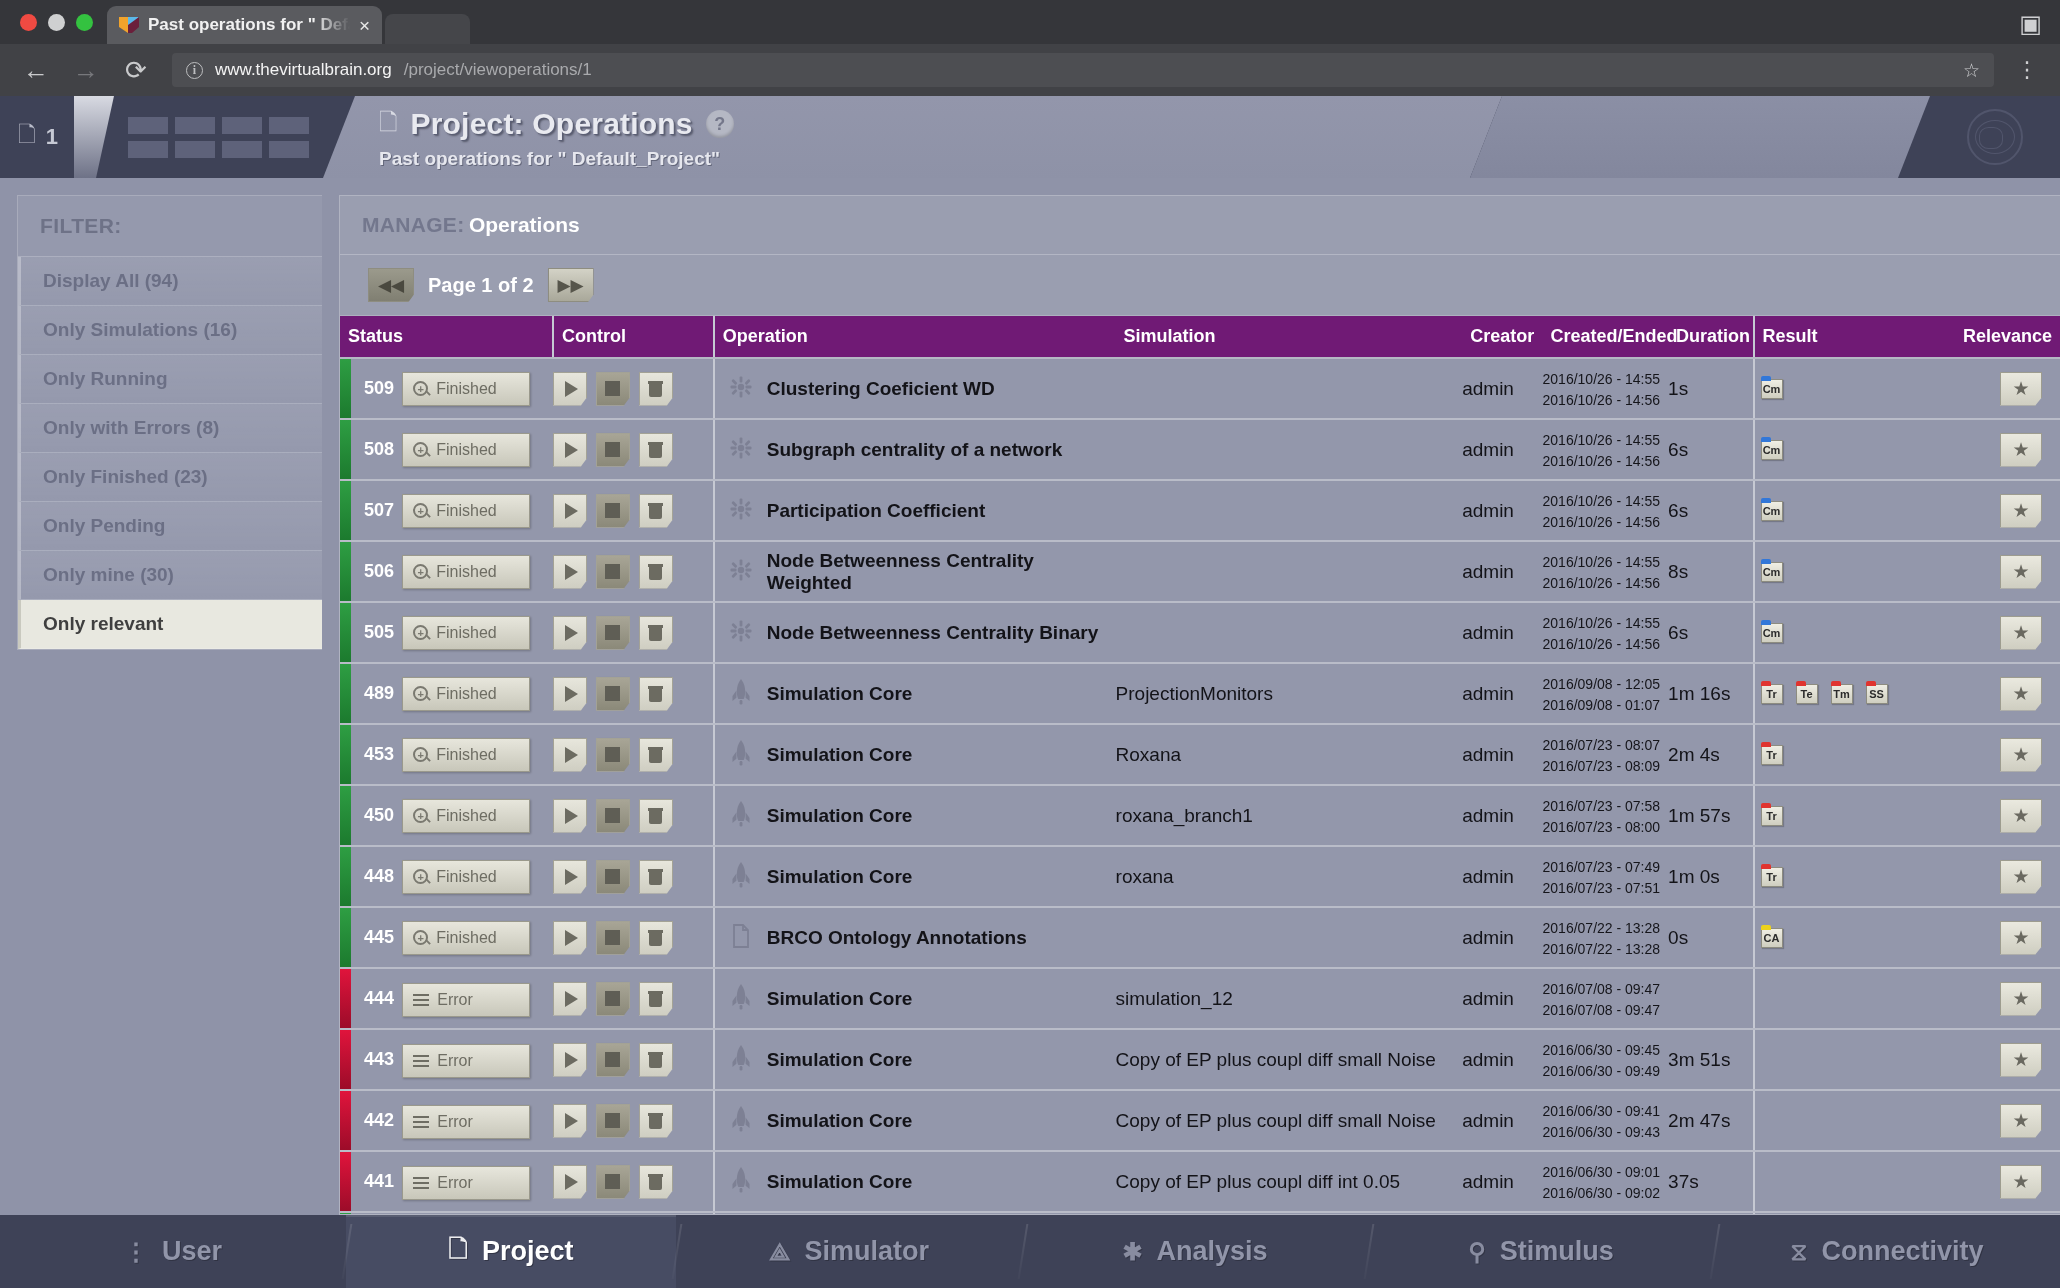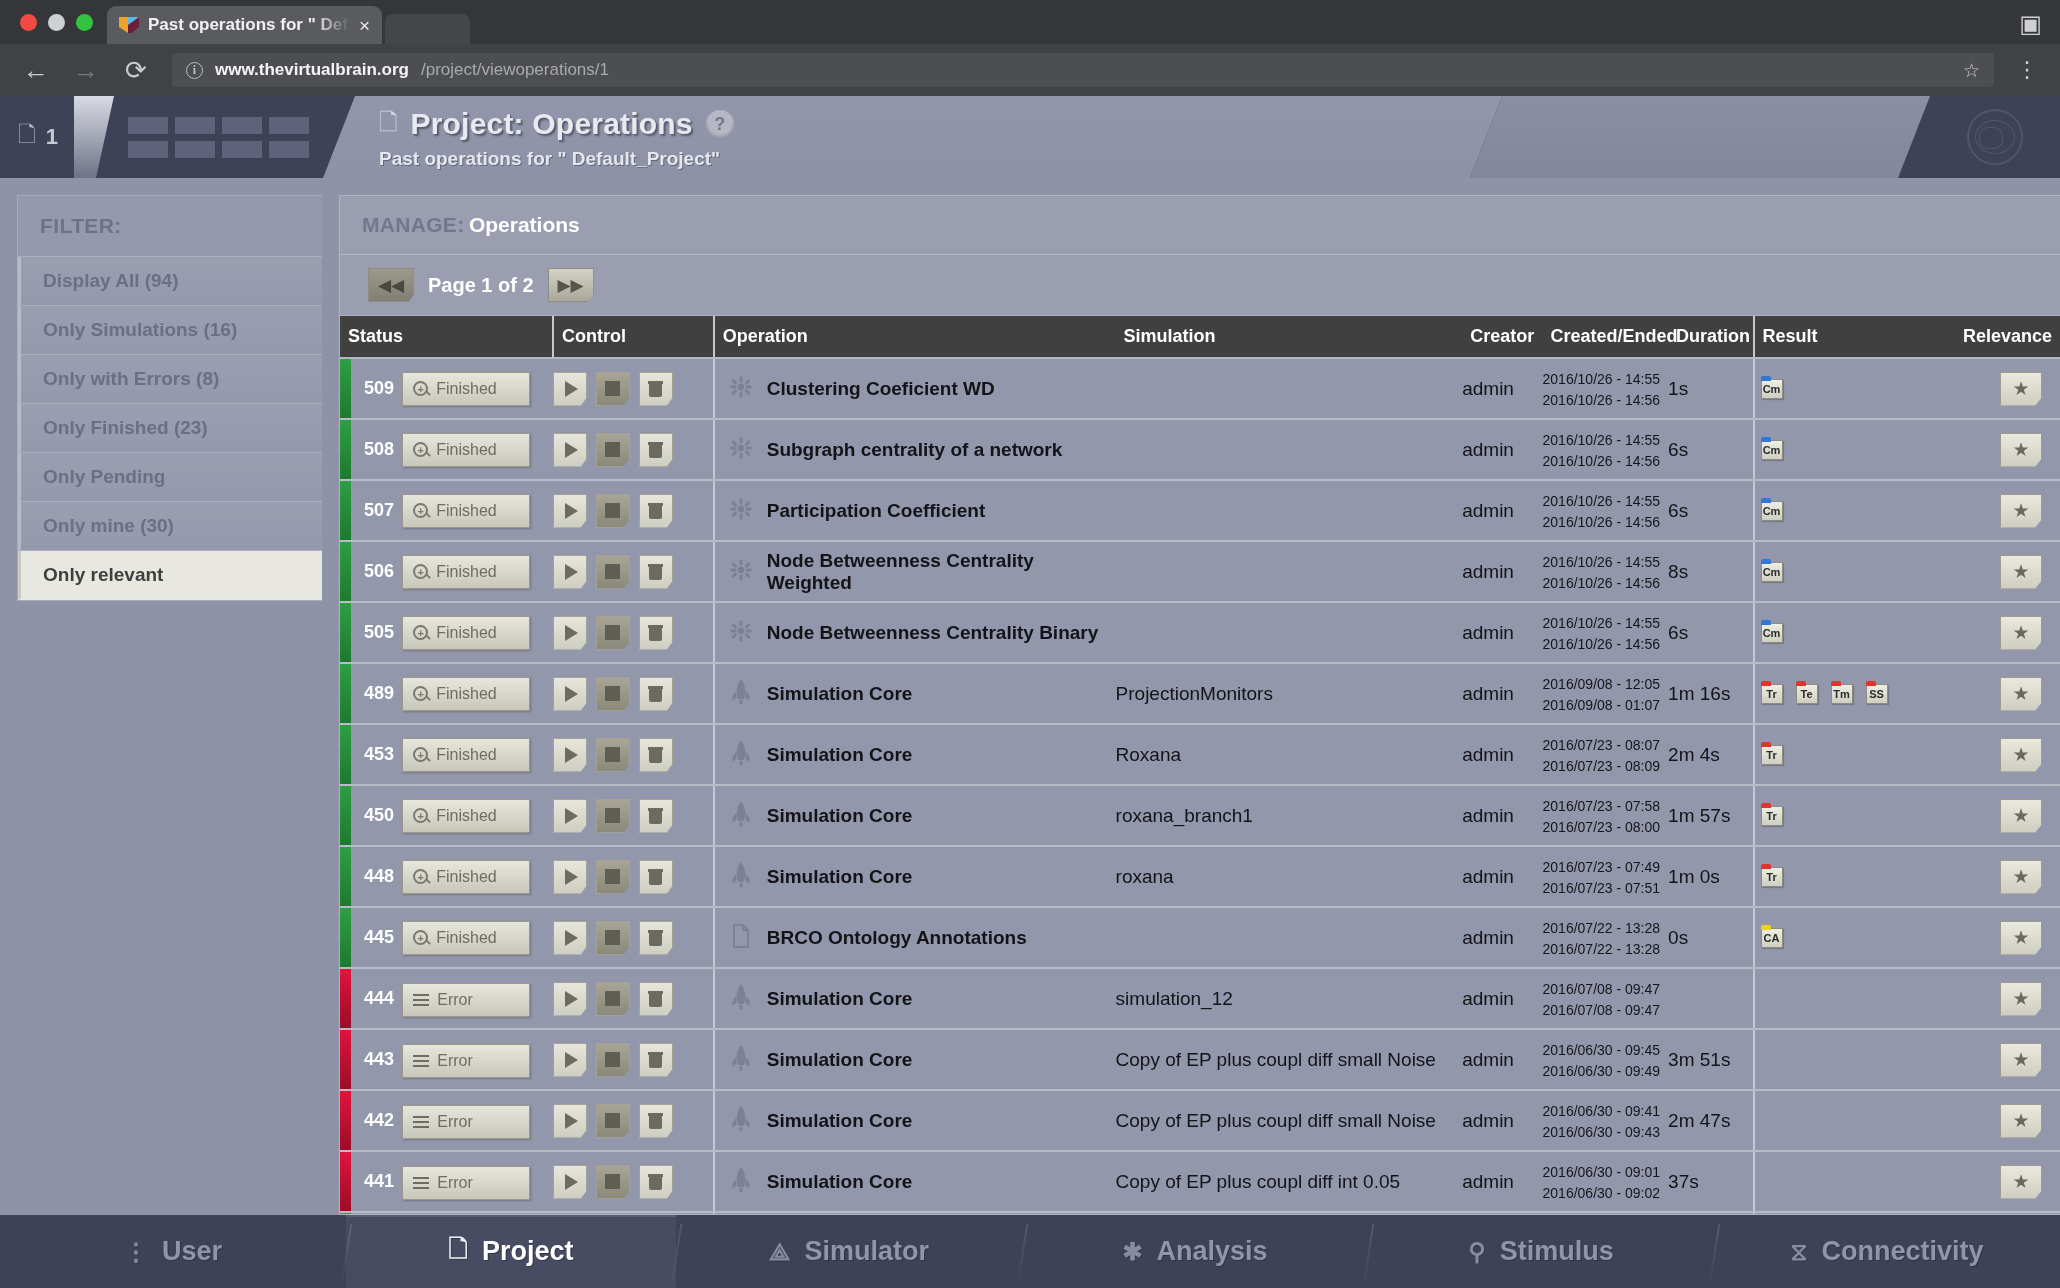--- a/index.html
+++ b/index.html
@@ -33,21 +33,21 @@
   .navbtn { color:#c9cacc; font-size:26px; line-height:1; width:28px; text-align:center; }
   .navbtn.dim { color:#77787c; }
   .omnibox {
     flex:1; height:34px; background:#4d4e52; border-radius:4px; display:flex; align-items:center;
     padding:0 14px; gap:12px; position:relative;
   }
   .info-icon {
     width:17px; height:17px; border-radius:50%; border:1.7px solid #bdbec0; color:#bdbec0;
     font-size:12px; font-weight:bold; display:flex; align-items:center; justify-content:center; font-family:"Liberation Serif",serif;
   }
-  .url-strong { color:#f4f4f4; font-size:17px; font-weight:bold; }
+  .url-strong { color:#f4f4f4; font-size:17px; font-weight:normal; }
   .url-rest { color:#a9aaad; font-size:17px; }
   .star-icon { position:absolute; right:14px; color:#cfd0d2; font-size:19px; }
   .menu-dots { color:#cfd0d2; font-size:22px; letter-spacing:0; line-height:0.8; }
 
   
   .app-header { height:82px; background:#3e4257; position:relative; overflow:hidden; display:flex; align-items:stretch; }
   .hdr-left { width:80px; display:flex; align-items:center; gap:10px; padding-left:18px; color:#b9bcc9; }
   .hdr-doc-glyph { font-size:22px; }
   .hdr-num { font-size:22px; font-weight:bold; color:#c6c9d4; }
   .hdr-arrowtab {
@@ -117,21 +117,21 @@
     border:1px solid #8e8d80; box-shadow:1px 1px 2px rgba(0,0,0,.25);
   }
   .pager-btn.prev { background:linear-gradient(to bottom,#9b9a8c,#807f72); color:#4a493f;
      clip-path: polygon(0 0,100% 0,100% 78%,88% 100%,0 100%); }
   .pager-btn.next { clip-path: polygon(0 0,100% 0,100% 78%,88% 100%,0 100%); }
   .pager-label { color:#ffffff; font-size:20px; font-weight:bold; }
 
   .table-wrap { flex:1; overflow:hidden; }
   table.ops { width:100%; border-collapse:collapse; table-layout:fixed; }
   table.ops th {
-    background:#404040; color:#ffffff; font-size:18px; font-weight:bold; text-align:left;
+    background:#701a75; color:#ffffff; font-size:18px; font-weight:bold; text-align:left;
     padding:10px 8px; border-bottom:2px solid #b5b8c4; white-space:nowrap;
   }
   table.ops th.sep { border-left:2px solid #c6c9d3; }
   table.ops td { padding:0; vertical-align:middle; border-bottom:2px solid #b9bcc8; font-size:18px; color:#1d1d22; }
   table.ops tbody tr { height:61px; background:#9397ab; }
   table.ops td.sep { border-left:2px solid #c6c9d3; }
 
   .idcell { position:relative; width:58px; padding-left:10px !important; }
   .status-stripe { position:absolute; left:0; top:0; bottom:0; width:11px; }
   .status-stripe.ok { background:linear-gradient(to bottom,#2e9e43,#1c7a2e); clip-path:polygon(0 0,100% 0,100% 100%,0 100%); }
@@ -280,20 +280,21 @@
 </div>
 
 <div class="page">
 
   <div class="sidebar">
     <div class="filter-card">
       <div class="filter-head">FILTER:</div>
       <div id="filter-list">
           <div class="filter-item">Display All (94)</div>
           <div class="filter-item">Only Simulations (16)</div>
+          <div class="filter-item">Only Running</div>
           <div class="filter-item">Only with Errors (8)</div>
           <div class="filter-item">Only Finished (23)</div>
           <div class="filter-item">Only Pending</div>
           <div class="filter-item">Only mine (30)</div>
           <div class="filter-item active">Only relevant</div>
         </div>
     </div>
   </div>
 
   <div class="main">

